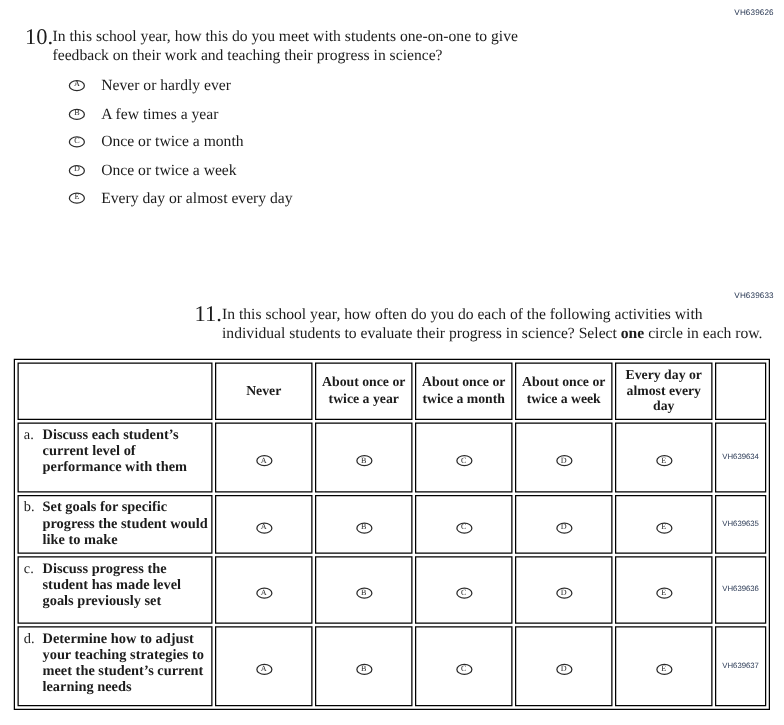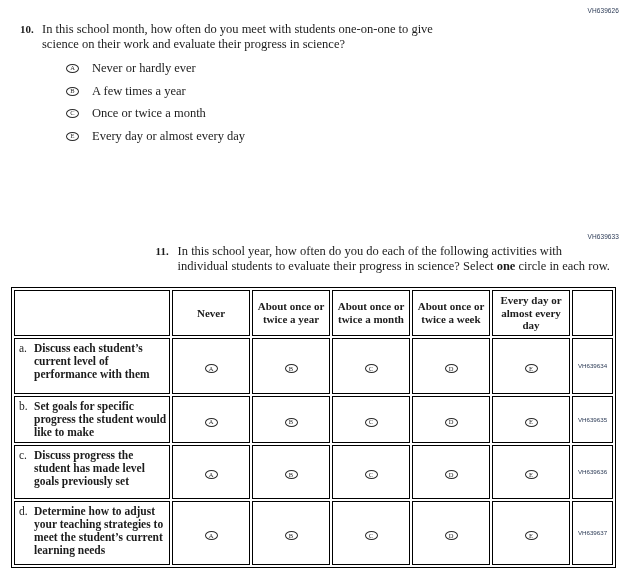--- a/index.html
+++ b/index.html
@@ -20,24 +20,24 @@
     font-size: 6.5px;
     color: #2b3a55;
     letter-spacing: 0.1px;
   }
   #vh-q10 { top: 7px; }
   #vh-q11 { top: 233px; }
 
   .q-block { position: absolute; left: 20px; display: flex; }
   #q10-block { top: 22px; width: 560px; }
   #q11-block { top: 244px; width: 590px; justify-content: flex-end; }
-  .q-num { font-weight: bold; width: 22px; flex: none; font-size: 11px; line-height: 15px; }
+  .q-num { font-weight: normal; width: 22px; flex: none; font-size: 18px; line-height: 15px; }
   .q-text { font-size: 12.5px; line-height: 15px; }
 
-  .options { position: absolute; left: 66px; top: 61px; text-align: right; }
+  .options { position: absolute; left: 55px; top: 61px; text-align: right; }
   .opt { display: flex; align-items: center; margin-bottom: 7.5px; height: 15px; }
   .opt .oval { margin-right: 13px; }
   .opt-label { font-size: 12.5px; }
 
   .oval {
     display: inline-flex; align-items: center; justify-content: center;
     width: 13px; height: 9px; flex: none;
     border: 1px solid #2a2a2a; border-radius: 50%;
     font-family: "Liberation Serif", serif;
     font-size: 6.5px; line-height: 1; color: #2a2a2a;
@@ -90,37 +90,41 @@
 </head>
 <body>
 
 <div class="page">
 
   <div id="vh-q10" class="vh-code">VH639626</div>
 
   <div id="q10-block" class="q-block">
     <div class="q-num">10.</div>
     <div class="q-text">
-      <div>In this school month, how often do you meet with students one-on-one to give</div>
-      <div>science on their work and evaluate their progress in science?</div>
+      <div>In this school year, how this do you meet with students one-on-one to give</div>
+      <div>feedback on their work and teaching their progress in science?</div>
     </div>
   </div>
 
   <div class="options">
     <div class="opt">
       <span class="oval">A</span>
       <span class="opt-label">Never or hardly ever</span>
     </div>
     <div class="opt">
       <span class="oval">B</span>
       <span class="opt-label">A few times a year</span>
     </div>
     <div class="opt">
       <span class="oval">C</span>
       <span class="opt-label">Once or twice a month</span>
+    </div>
+    <div class="opt">
+      <span class="oval">D</span>
+      <span class="opt-label">Once or twice a week</span>
     </div>
     <div class="opt">
       <span class="oval">E</span>
       <span class="opt-label">Every day or almost every day</span>
     </div>
   </div>
 
   <div id="vh-q11" class="vh-code">VH639633</div>
 
   <div id="q11-block" class="q-block">

